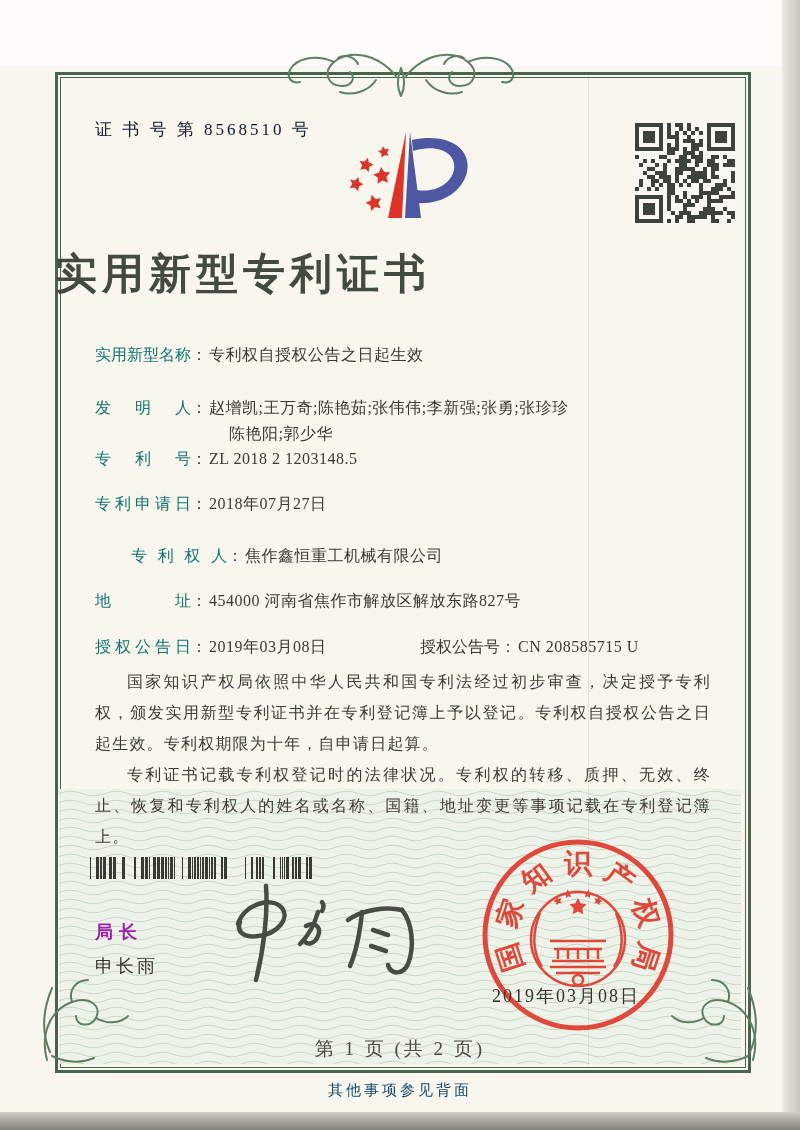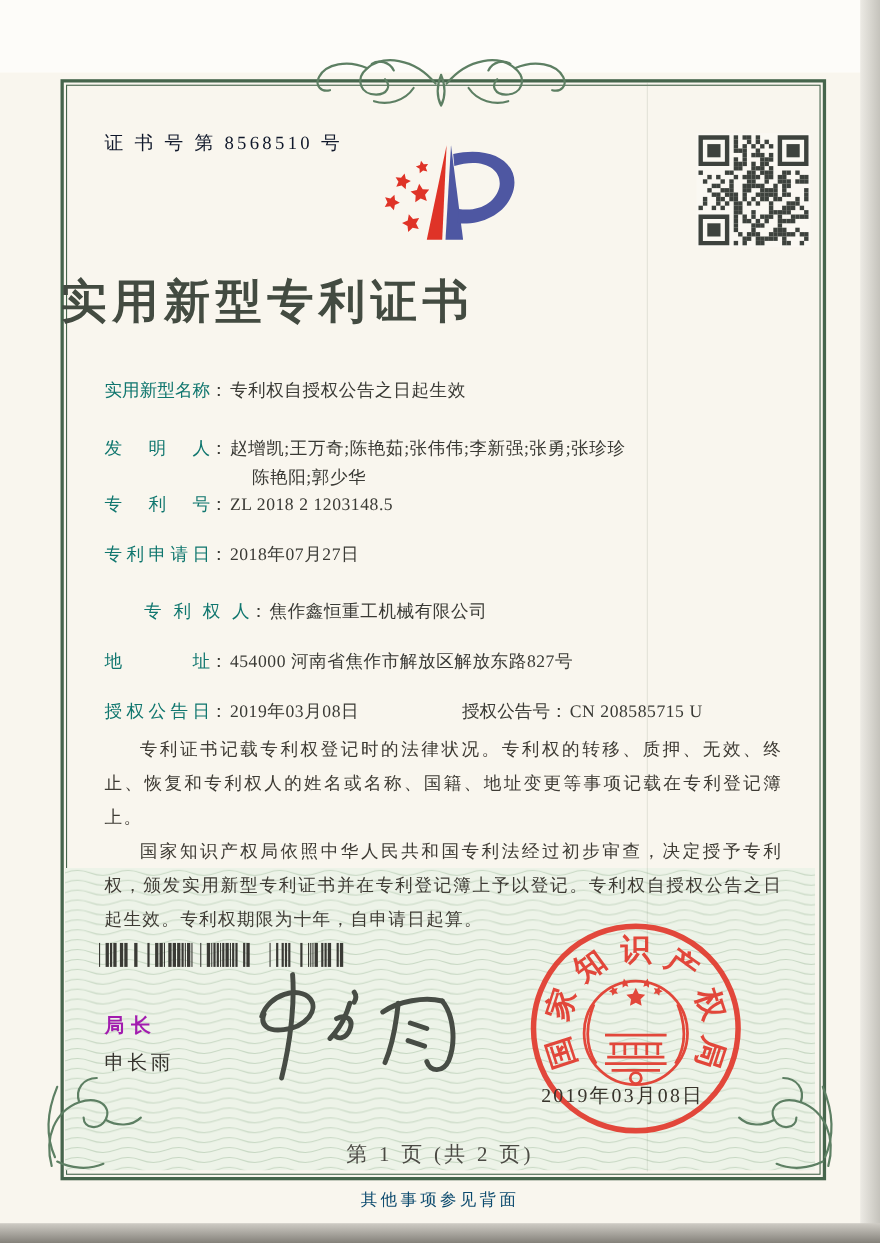--- a/index.html
+++ b/index.html
@@ -371,22 +371,22 @@
   <div class="row" style="top:591px;">
     <span class="lbl">地址</span><span>：</span><span class="val">454000 河南省焦作市解放区解放东路827号</span>
   </div>
 
   <div class="row row2col" style="top:637px;">
     <span class="lbl">授权公告日</span><span>：</span><span class="val">2019年03月08日</span>
     <span class="second"><span>授权公告号</span><span>：</span><span class="val">CN 208585715 U</span></span>
   </div>
 
   <div class="paras">
+    <p>国家知识产权局依照中华人民共和国专利法经过初步审查，决定授予专利权，颁发实用新型专利证书并在专利登记簿上予以登记。专利权自授权公告之日起生效。专利权期限为十年，自申请日起算。</p>
     <p>专利证书记载专利权登记时的法律状况。专利权的转移、质押、无效、终止、恢复和专利权人的姓名或名称、国籍、地址变更等事项记载在专利登记簿上。</p>
-    <p>国家知识产权局依照中华人民共和国专利法经过初步审查，决定授予专利权，颁发实用新型专利证书并在专利登记簿上予以登记。专利权自授权公告之日起生效。专利权期限为十年，自申请日起算。</p>
   </div>
 
   <svg class="barcode" width="224" height="22" viewBox="0 0 224 22">
     <g class="bars" fill="#3a3a35">
         <rect x="0" y="0" width="1" height="22"></rect>
         <rect x="6" y="0" width="3" height="22"></rect>
         <rect x="10" y="0" width="2" height="22"></rect>
         <rect x="13" y="0" width="3" height="22"></rect>
         <rect x="19" y="0" width="3" height="22"></rect>
         <rect x="23" y="0" width="3" height="22"></rect>

